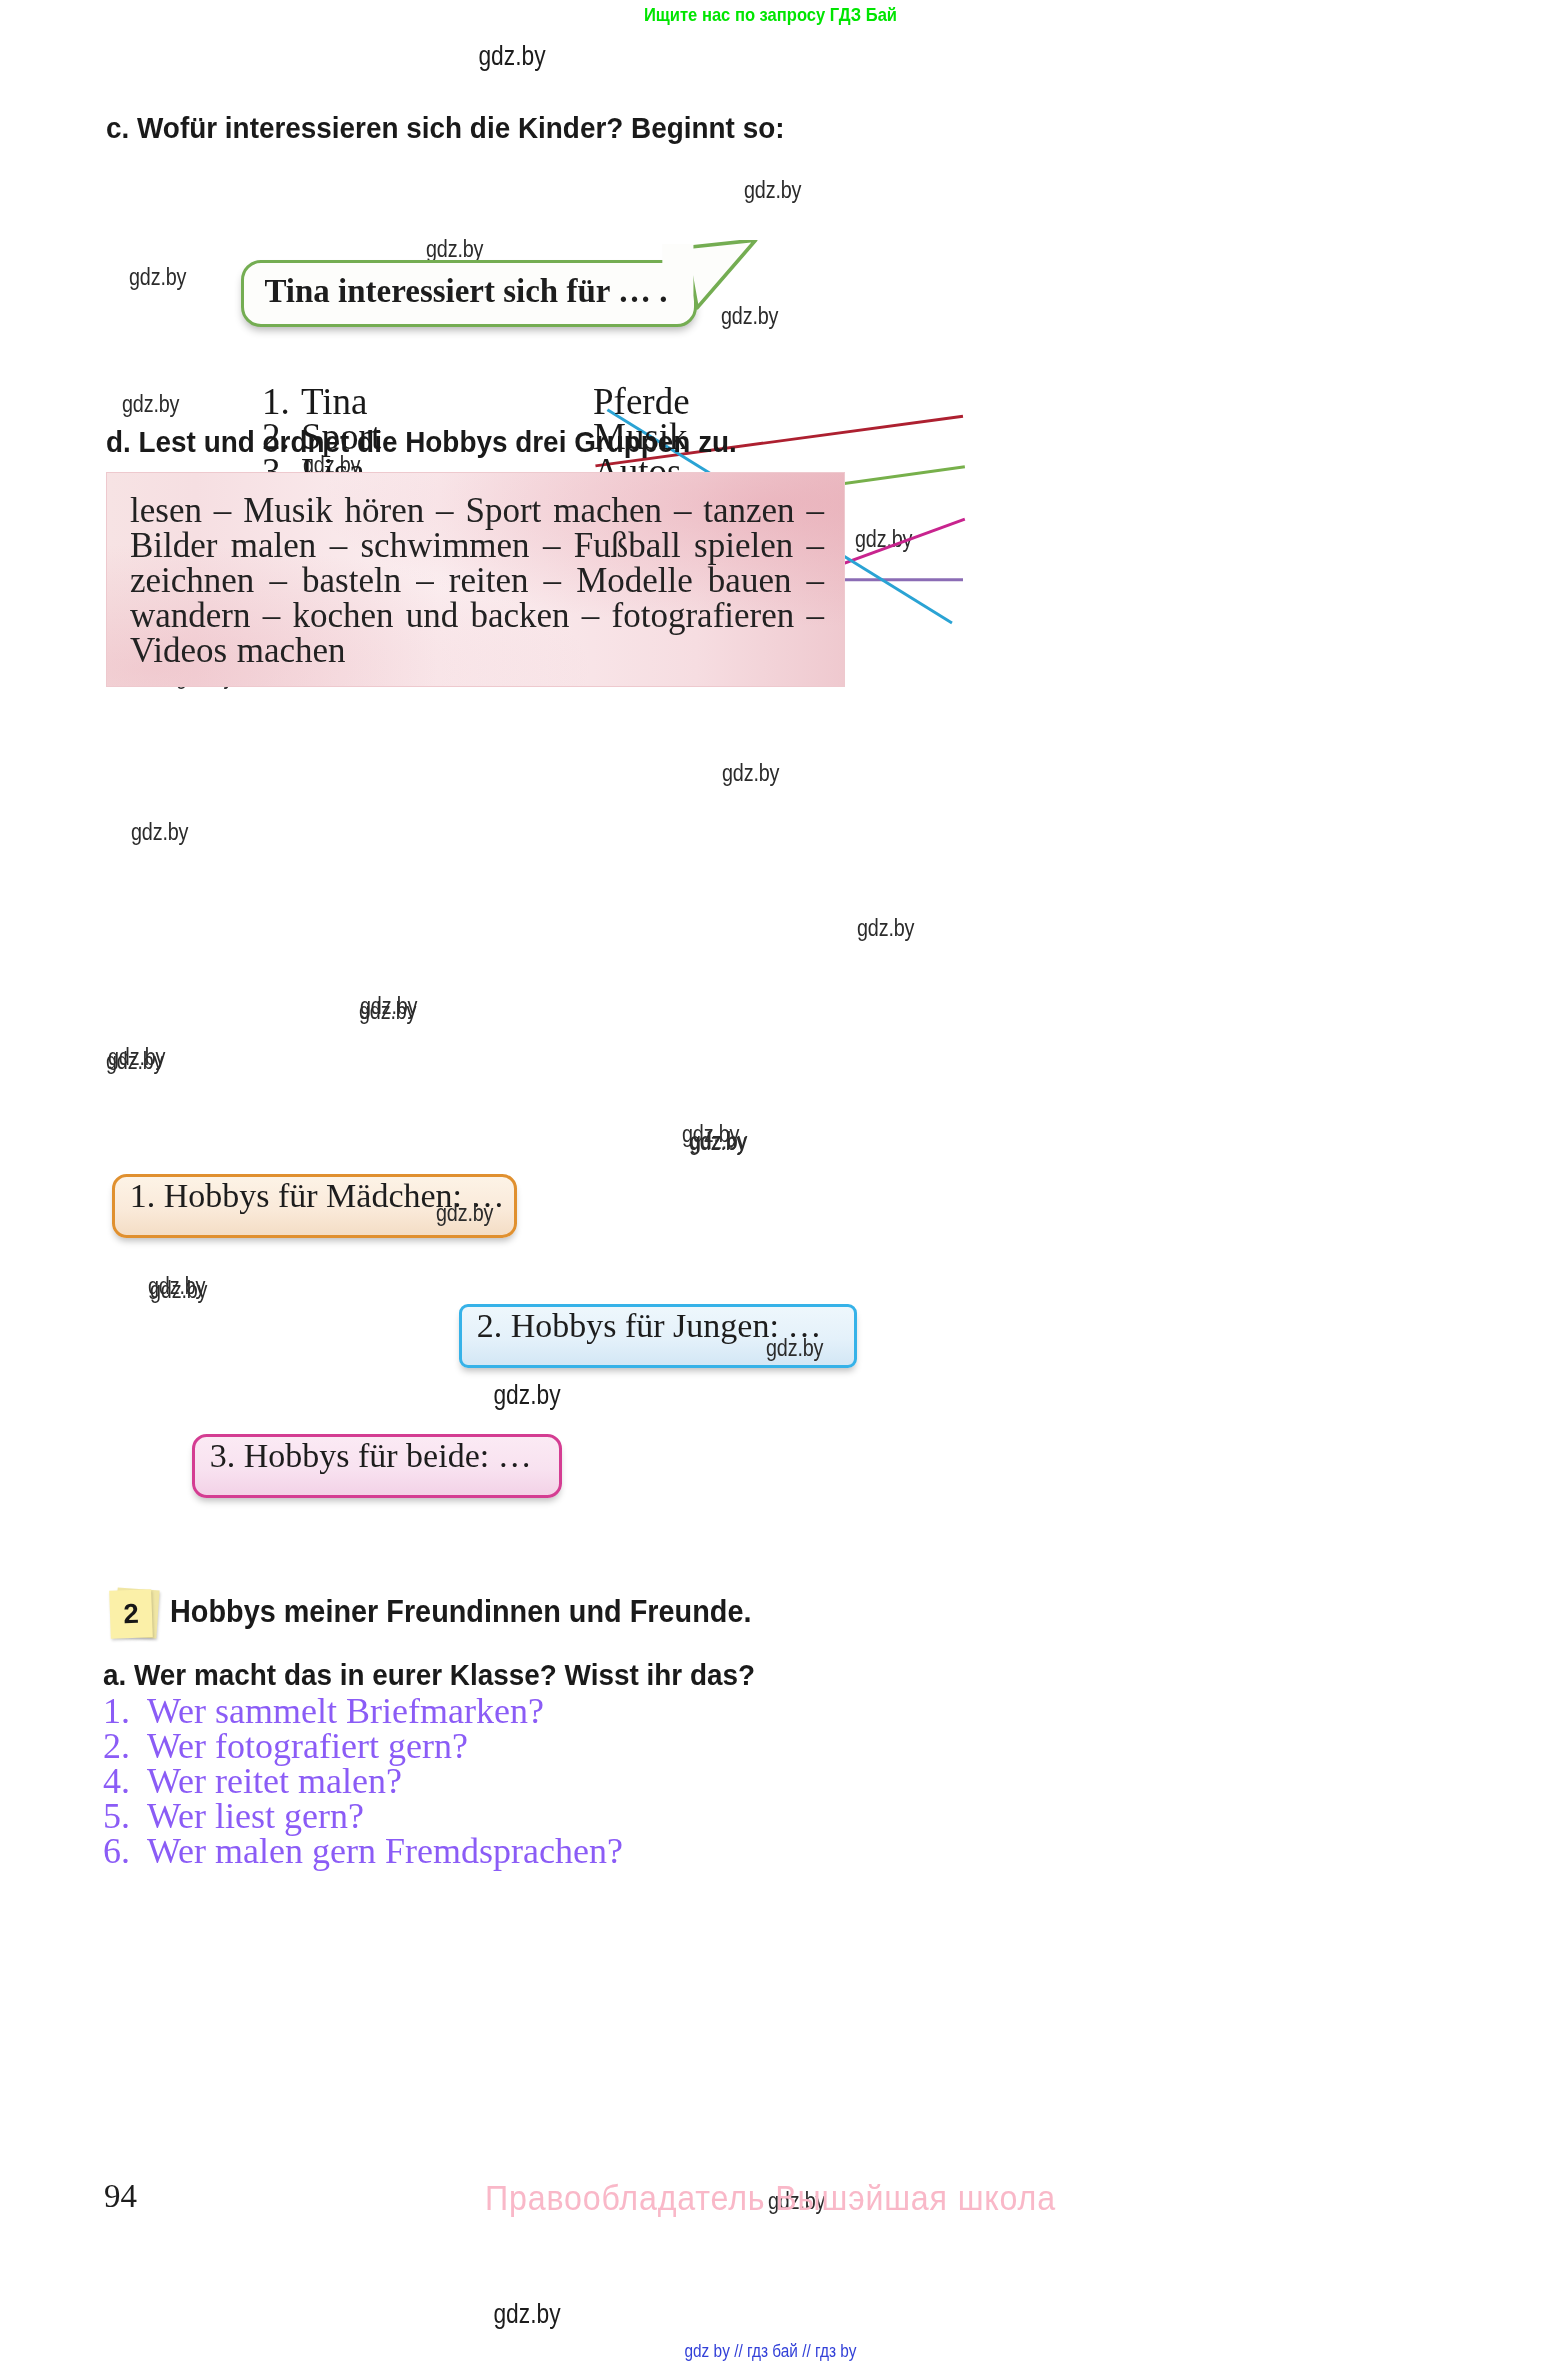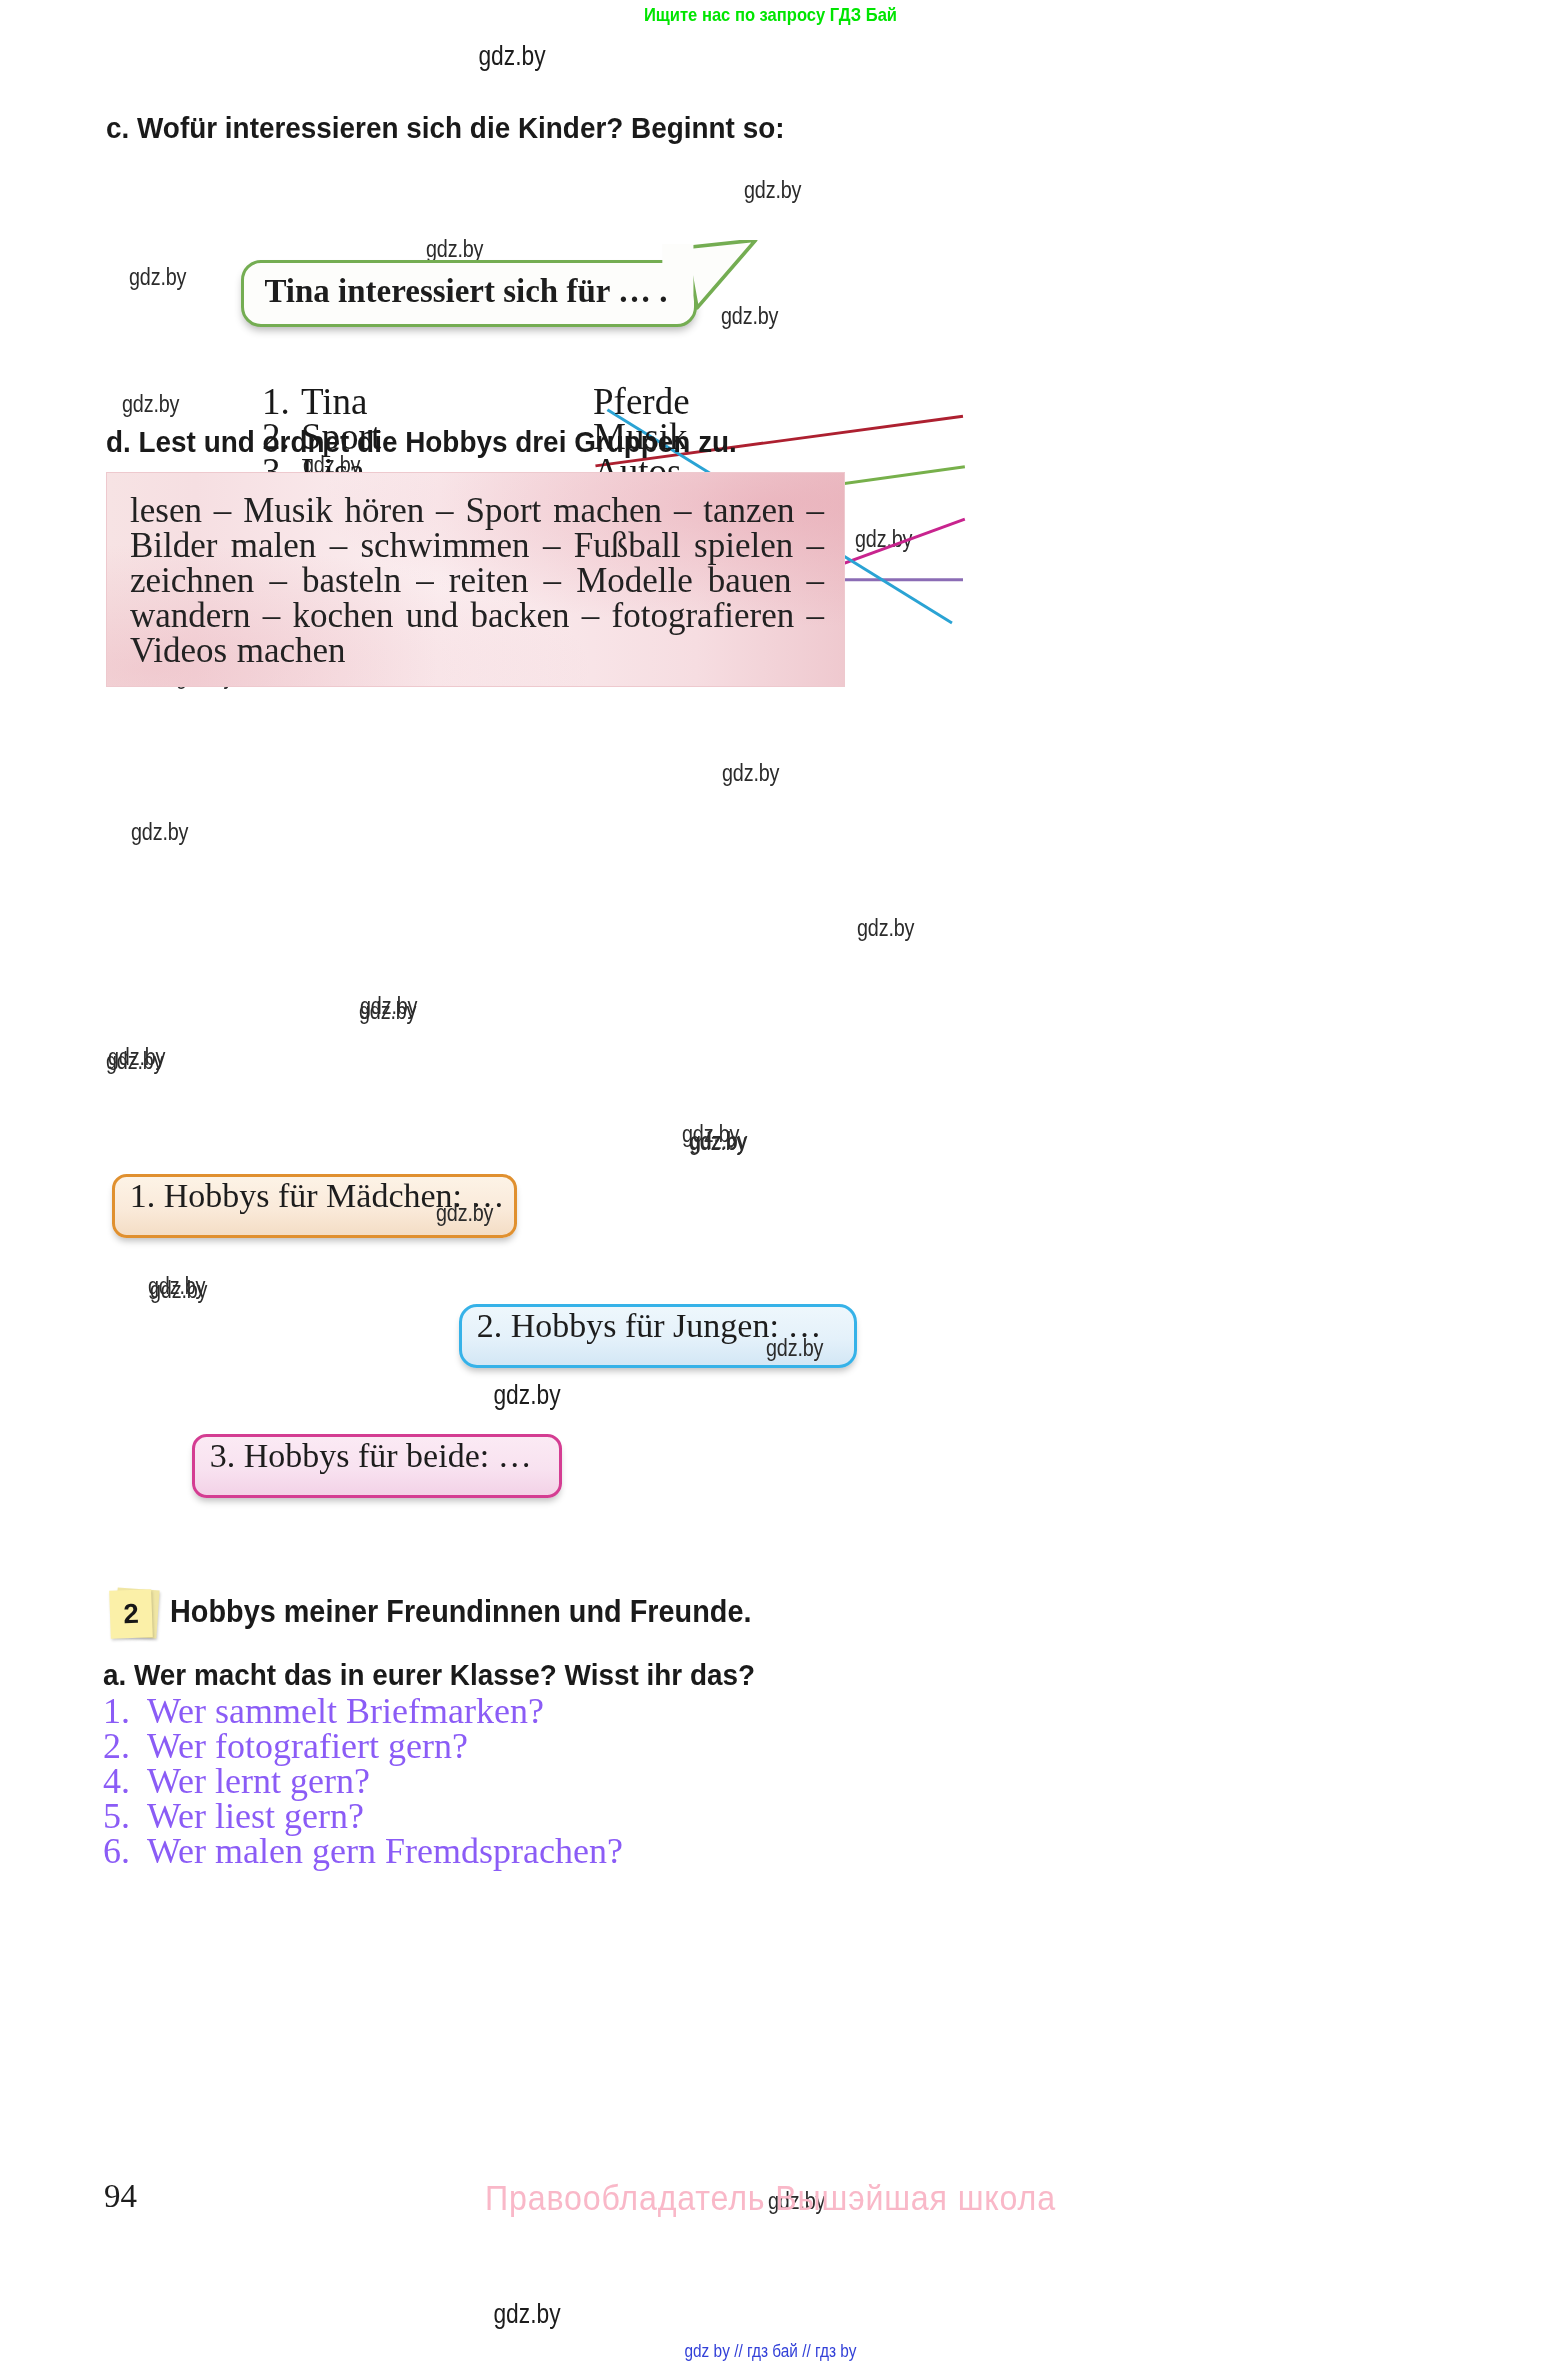--- a/index.html
+++ b/index.html
@@ -149,21 +149,21 @@
   .tag-orange{
     left:112px;top:1174px;width:384px;height:58px;
     border:3.7px solid #e0902f;
     border-radius:14.7px;
     background:linear-gradient(180deg,#fdf3e6 0%, #faeada 55%, #f4ddc5 100%);
     padding-left:14.7px;
   }
   .tag-blue{
     left:459px;top:1304px;width:377px;height:58px;
     border:3.7px solid #36b2e8;
-    border-radius:18px;
+    border-radius:9px;
     background:linear-gradient(180deg,#eef7fc 0%, #e4f1fa 55%, #d3e7f5 100%);
     padding-left:14.7px;
   }
   .tag-pink{
     left:192px;top:1434px;width:349px;height:58px;
     border:3.7px solid #d43d92;
     border-radius:14.7px;
     background:linear-gradient(180deg,#fbeaf4 0%, #f8e2f0 55%, #f3d2e7 100%);
     padding-left:14.7px;
   }
@@ -303,21 +303,21 @@
   <div class="h-task" style="left:103px;top:1658px;">a. Wer macht das in eurer Klasse? Wisst ihr das?</div>
 
   <div class="qlist">
     <div>
       <span class="qn">1.</span><span>Wer sammelt Briefmarken?</span>
     </div>
     <div>
       <span class="qn">2.</span><span>Wer fotografiert gern?</span>
     </div>
     <div>
-      <span class="qn">4.</span><span>Wer lernt gern?</span>
+      <span class="qn">4.</span><span>Wer reitet malen?</span>
     </div>
     <div>
       <span class="qn">5.</span><span>Wer liest gern?</span>
     </div>
     <div>
       <span class="qn">6.</span><span>Wer malen gern Fremdsprachen?</span>
     </div>
   </div>
 
   <div class="wm" style="left:682px;top:1121px;">gdz.by</div>

